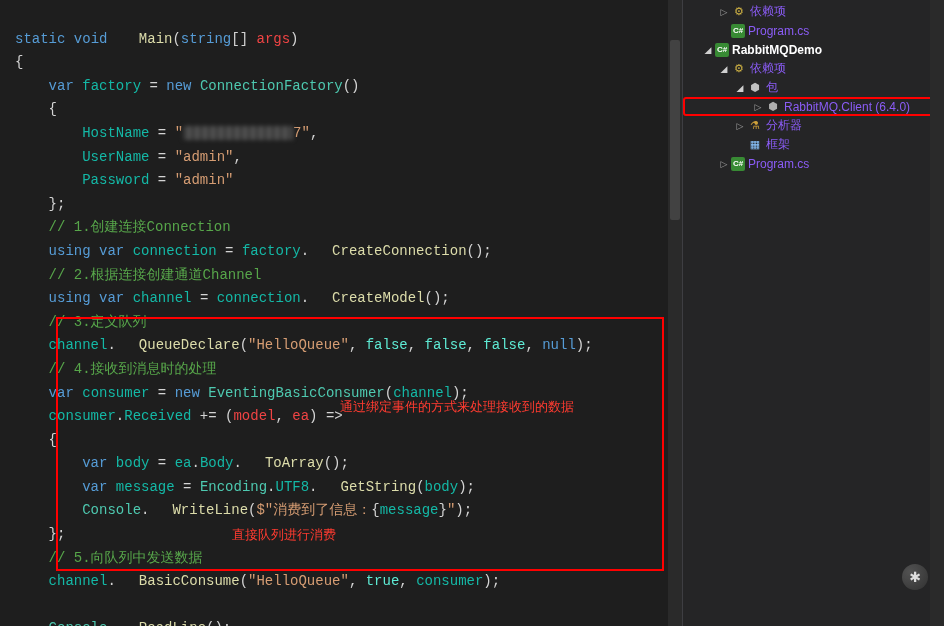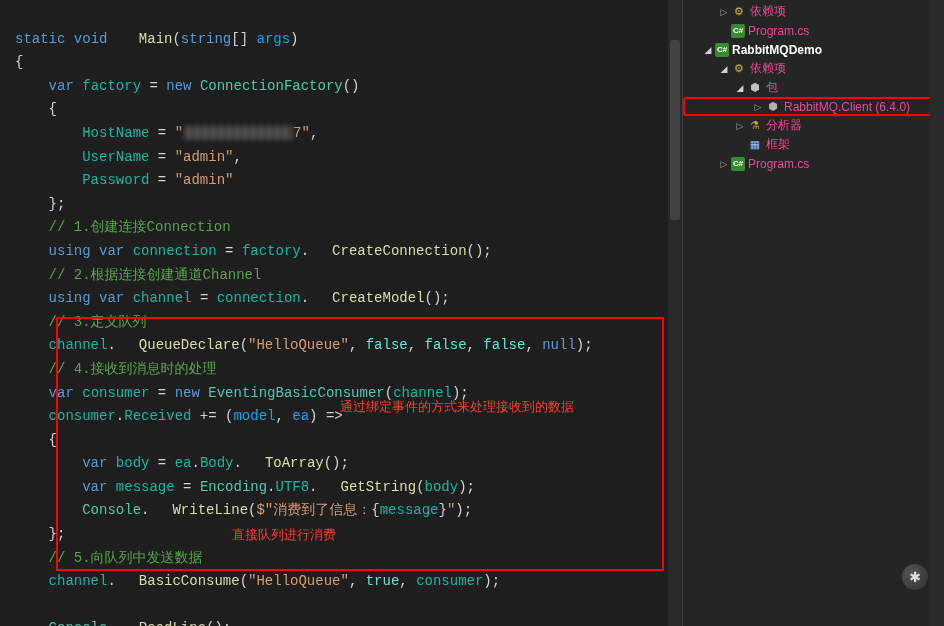--- a/index.html
+++ b/index.html
@@ -44,21 +44,21 @@
     border-radius: 2px;
   }
   
   .kw { color: #569cd6; }
   .type { color: #4ec9b0; }
   .str { color: #d69d73; }
   .comment { color: #57a64a; font-style: normal; }
   .method { color: #dcdcaa; padding-left: 23px; }
   .ident { color: #14b8a6; }
   .punct { color: #d4d4d4; }
-  .param { color: #0ea5e9; }
+  .param { color: #ef4444; }
   .bool { color: #5eead4; }
   .obscured {
     display: inline-block;
     width: 110px;
     height: 14px;
     background: repeating-linear-gradient(90deg,#3a3a3a,#3a3a3a 4px,#555 4px,#555 8px);
     vertical-align: middle;
     filter: blur(2px);
   }
 
@@ -164,21 +164,21 @@
     font-size: 8px;
     font-weight: bold;
     border-radius: 2px;
     width: 14px;
   }
   .icon-dep { color: #d0b344; font-size: 11px; }
   .icon-pkg { color: #c0c0c0; font-size: 11px; }
   .icon-nuget { color: #b0b0b0; font-size: 11px; }
   .icon-analyzer { color: #cfa13a; font-size: 11px; }
   .icon-framework { color: #8bc5ff; font-size: 11px; }
-  .label { color: #ec4899; }
+  .label { color: #8b5cf6; }
   .label.bold { font-weight: bold; color: #fff; text-align: center; }
   .sln-scroll {
     position: absolute;
     right: 0; top: 0;
     width: 14px; height: 100%;
     background: #2a2a2a;
   }
 </style>
 </head>
 <body>

